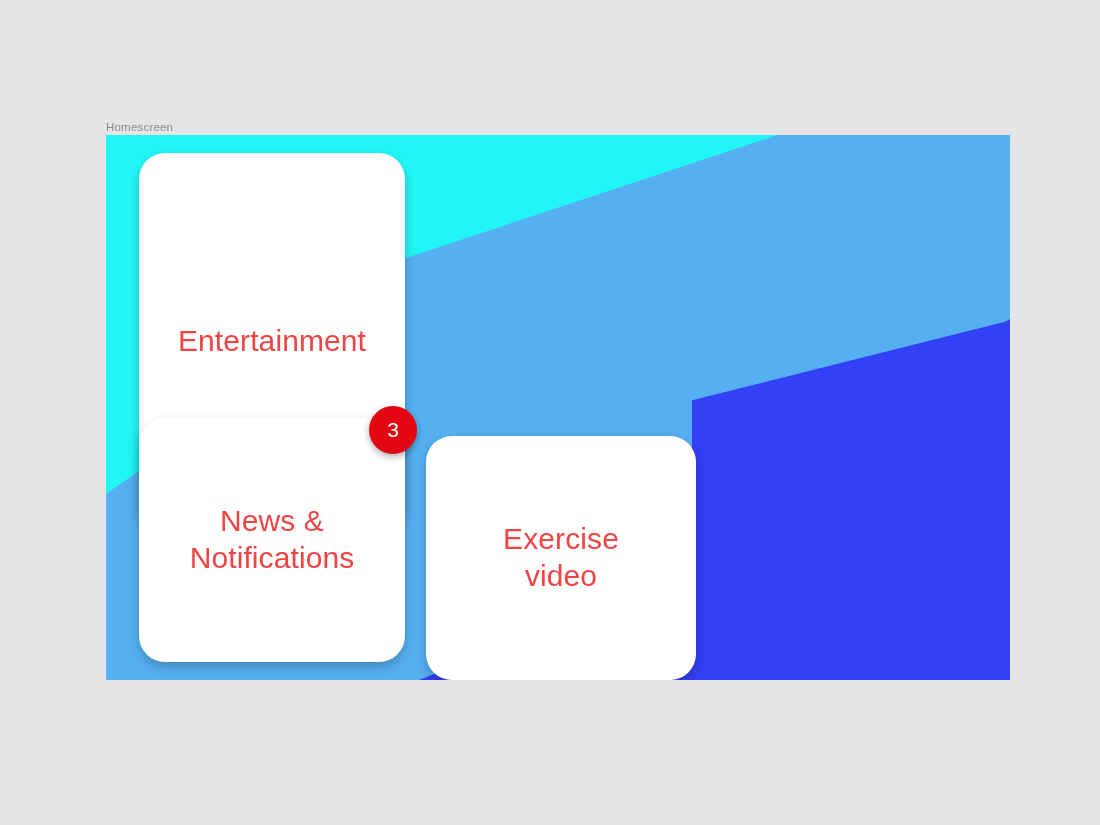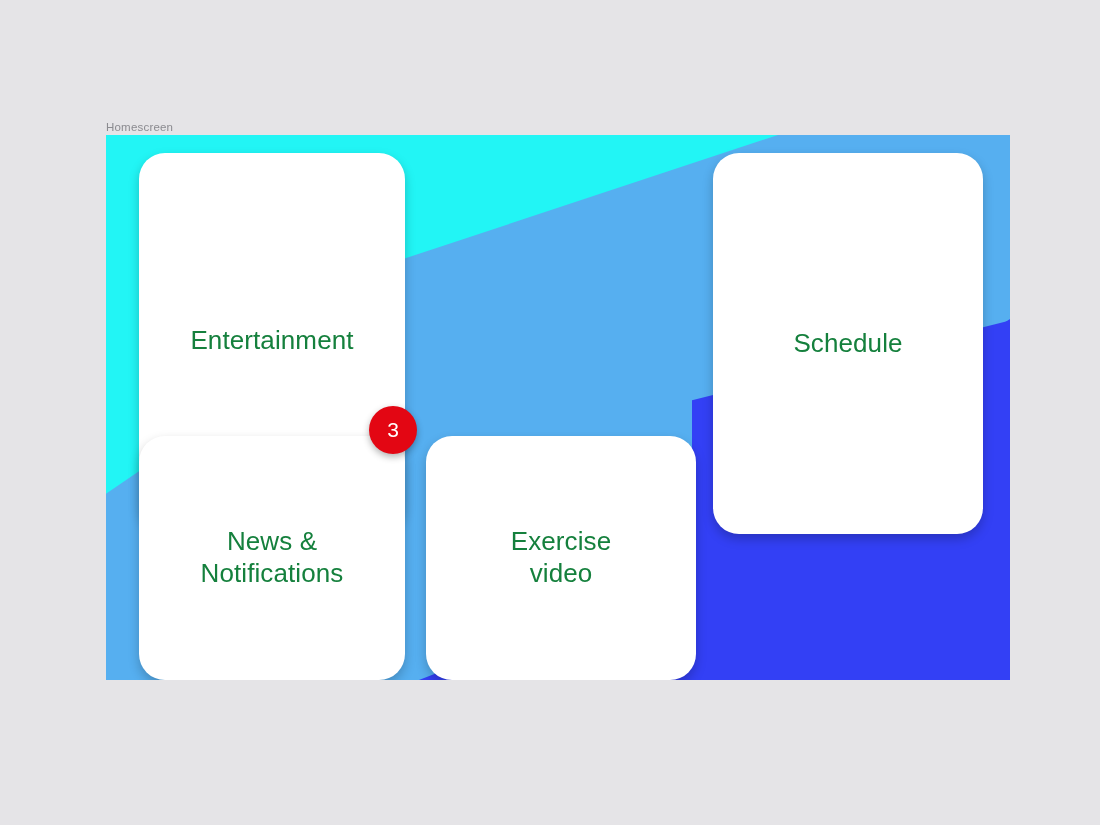--- a/index.html
+++ b/index.html
@@ -85,34 +85,34 @@
     background:#ffffff;
     border-radius:26px;
     box-shadow:0 5px 11px rgba(0,0,0,.22);
     display:flex;
     align-items:center;
     justify-content:center;
     text-align:center;
     cursor:pointer;
   }
   .tile .label {
-    font-size:26px;
+    font-size:30px;
     line-height:1.22;
-    color:#15803d;
+    color:#ef4444;
     font-family:"Liberation Sans", sans-serif;
     white-space:pre-line;
     letter-spacing:.1px;
   }
 
   
   .t-entertainment { left:33px;  top:18px;  width:266px; height:376px; }
   .t-health        { left:320px; top:18px;  width:270px; height:376px; }
   .t-schedule      { left:607px; top:18px;  width:270px; height:381px; }
   .t-news          { left:33px;  top:283px; width:266px; height:0; }
-  .t-news          { left:33px;  top:301px; width:266px; height:244px; }
+  .t-news          { left:33px;  top:283px; width:266px; height:244px; }
   .t-exercise      { left:320px; top:301px; width:270px; height:244px; }
   .t-setting       { left:607px; top:283px; width:270px; height:244px; }
 
   
   .badge {
     position:absolute;
     left:263px; top:271px;
     width:48px; height:48px;
     border-radius:50%;
     background:#e30613;
@@ -145,23 +145,20 @@
       <div class="bg-dark2"></div>
     </div>
 
     <div class="grid">
 
       <div class="tile t-entertainment">
         <span class="label">Entertainment</span>
       </div>
 
 
-      <div class="tile t-schedule">
-        <span class="label">Schedule</span>
-      </div>
 
       <div class="tile t-news">
         <span class="label">News &amp;
 Notifications</span>
       </div>
 
       <div class="tile t-exercise">
         <span class="label">Exercise
 video</span>
       </div>

